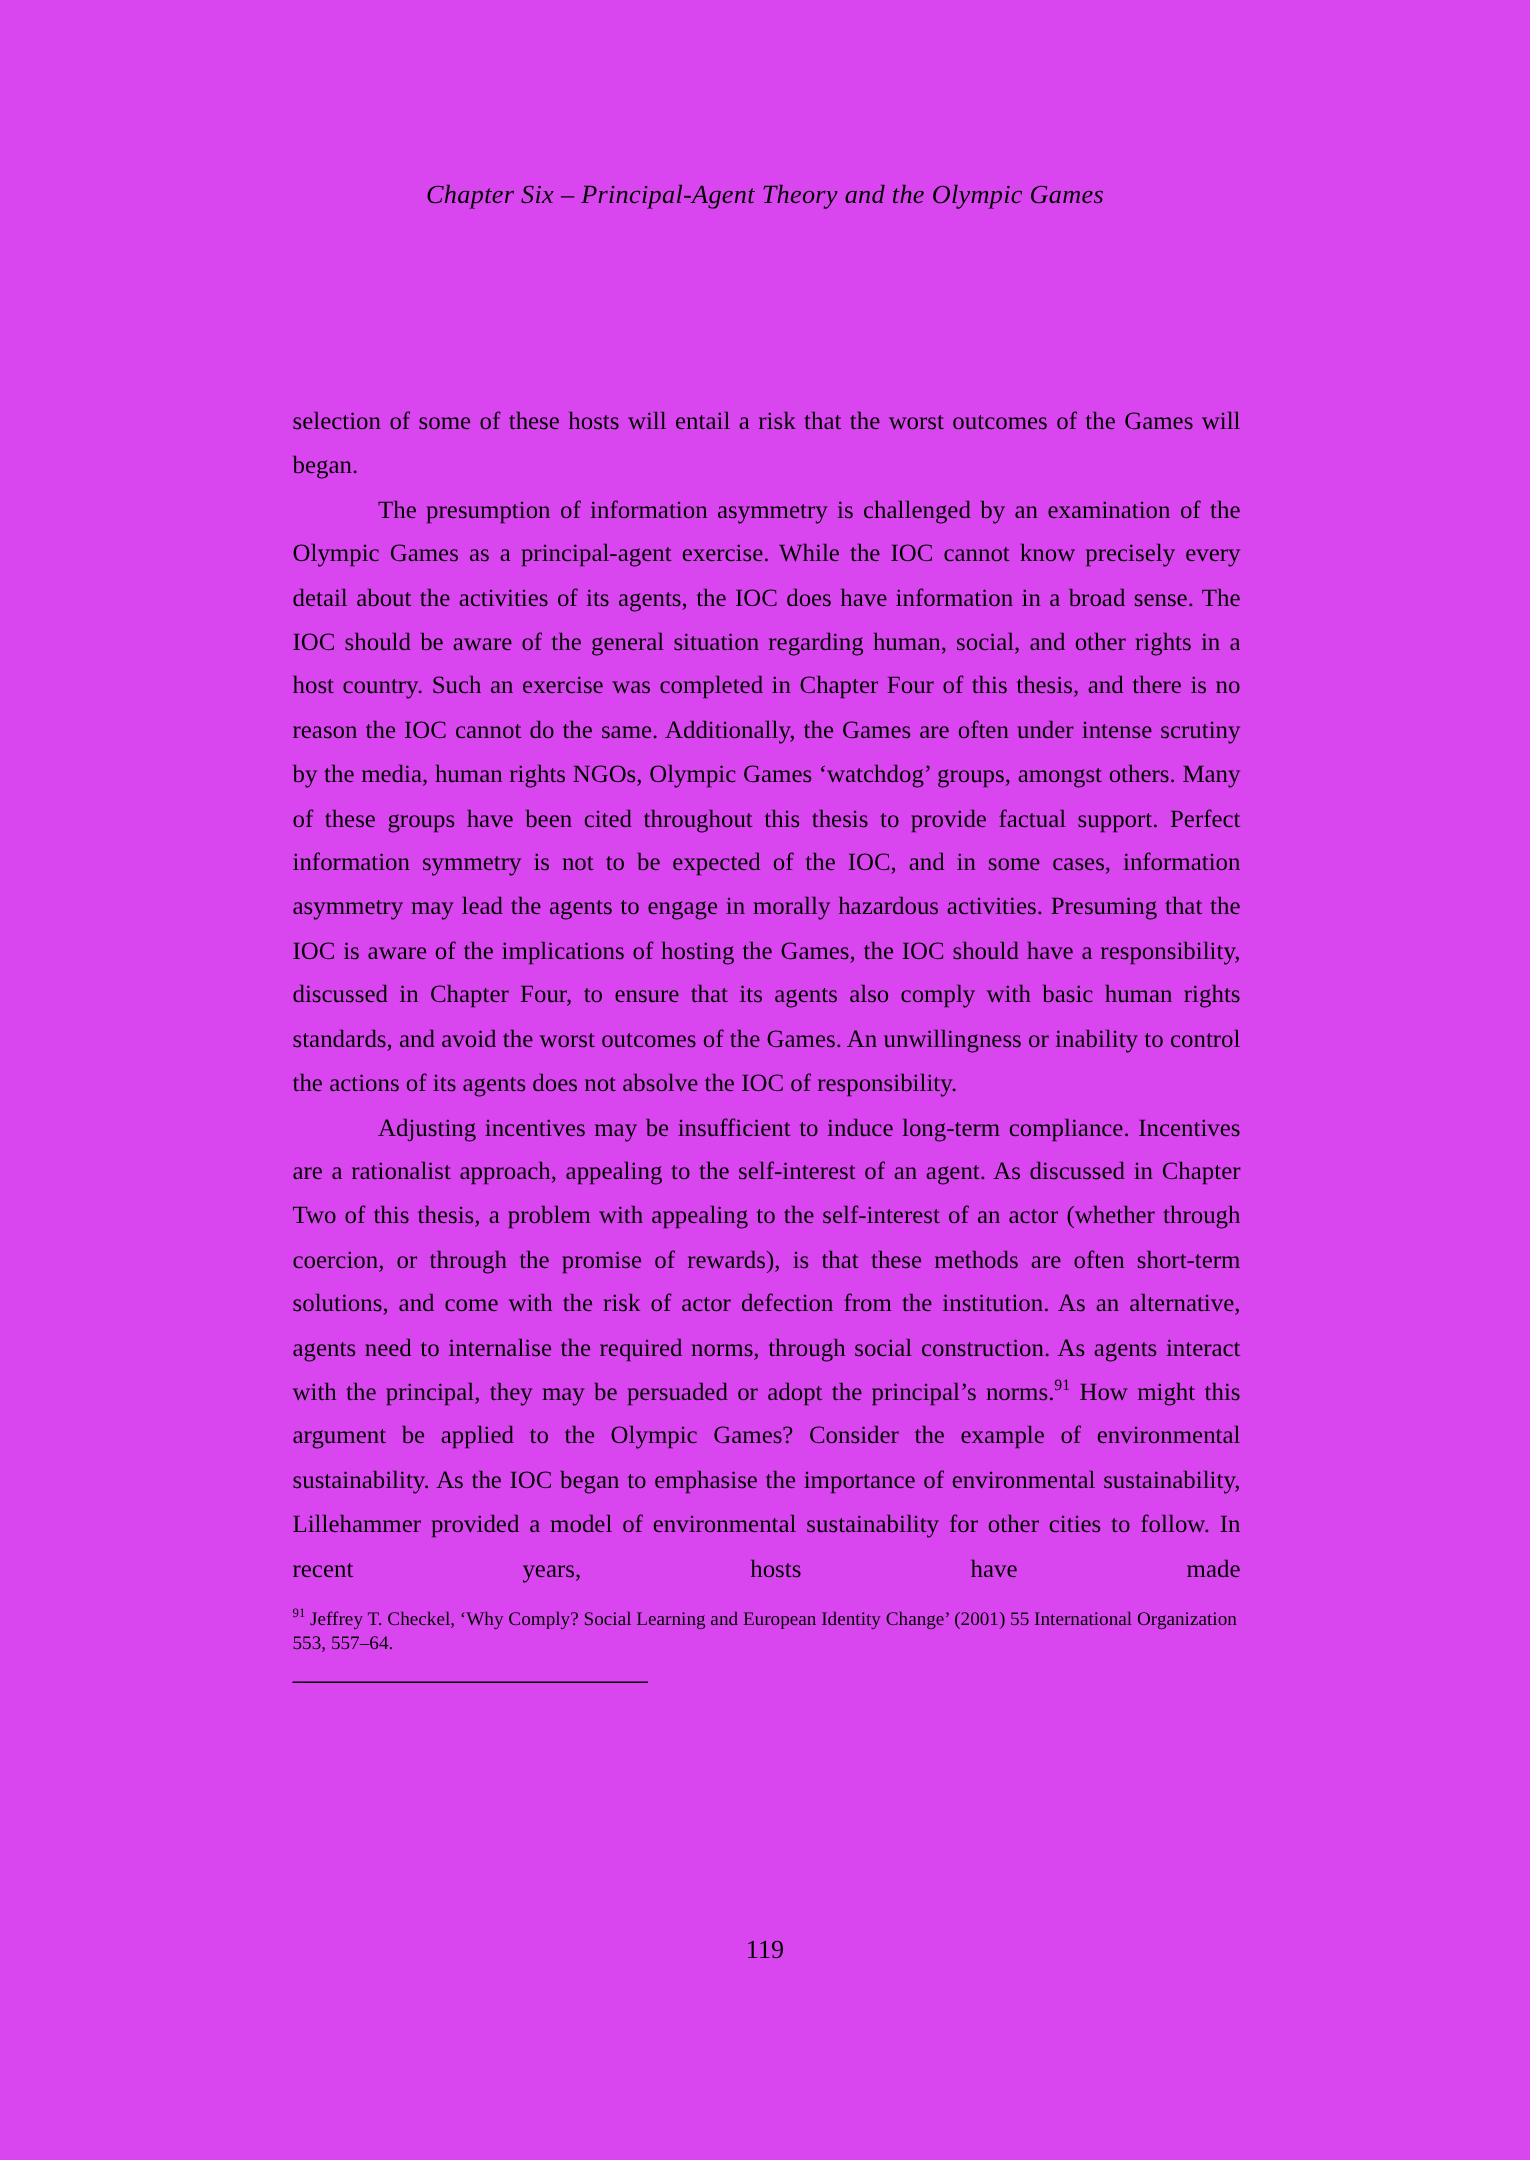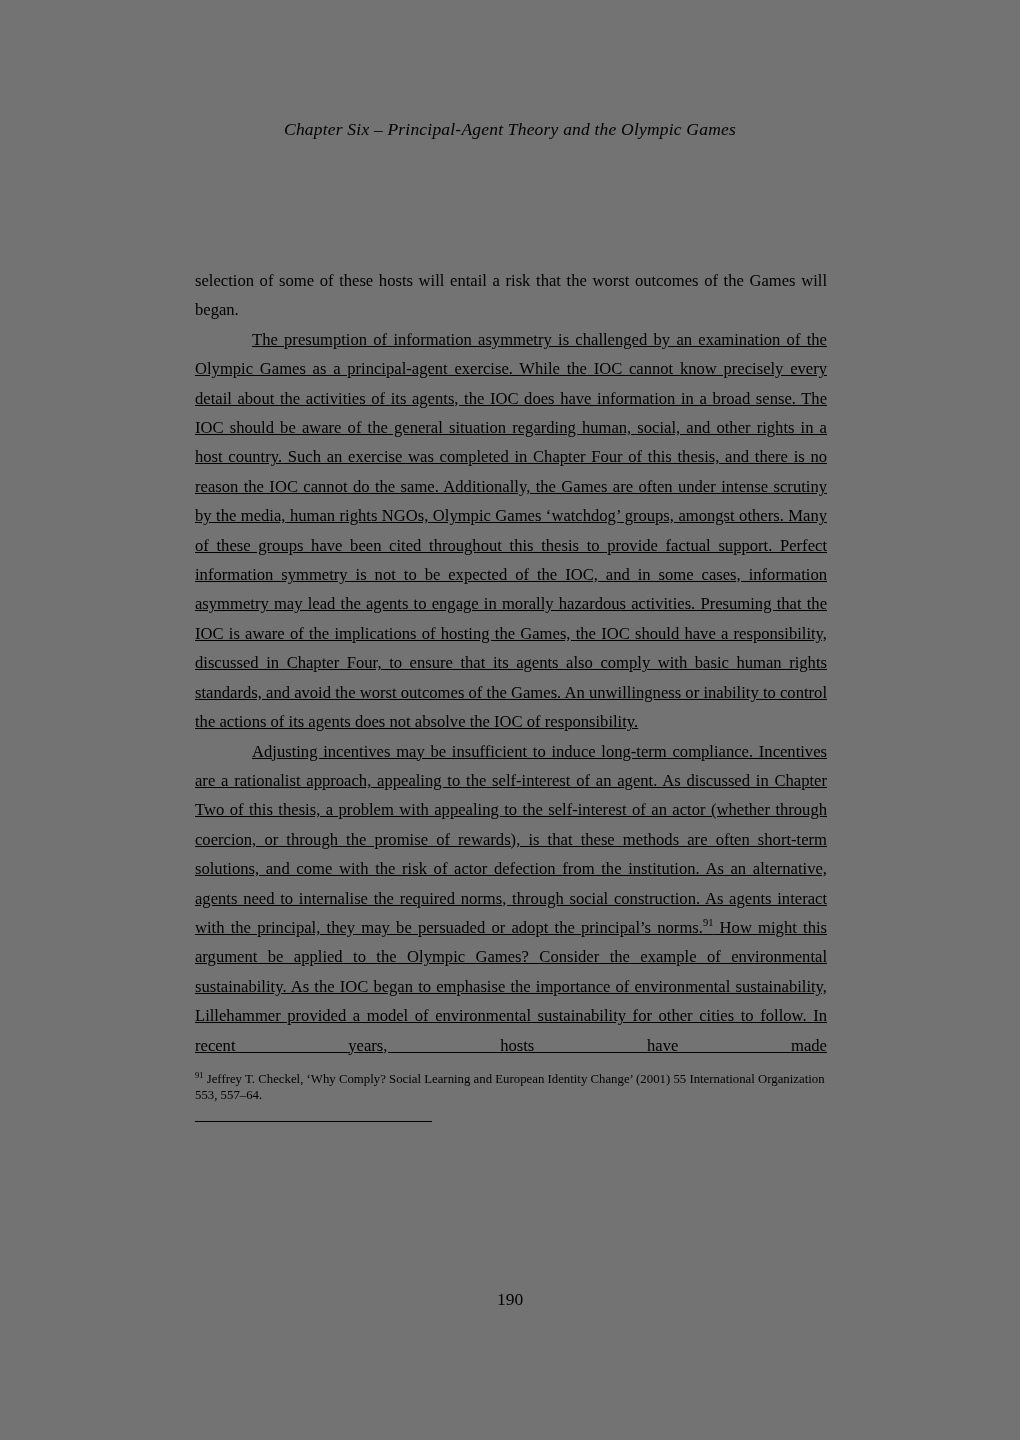--- a/index.html
+++ b/index.html
@@ -4,21 +4,21 @@
 <style>
   html, body {
     margin: 0;
     padding: 0;
     background: #ffffff;
   }
   .page {
     position: relative;
     width: 1020px;
     height: 1440px;
-    background: #737373;
+    background: #d946ef;
     color: #000000;
     font-family: "Liberation Serif", serif;
     overflow: hidden;
   }
   .running-header {
     position: absolute;
     top: 119px;
     left: 0;
     width: 100%;
     text-align: center;
@@ -34,21 +34,20 @@
     font-size: 16.6px;
     line-height: 29.4px;
     text-align: justify;
   }
   .content p {
     margin: 0;
     padding: 0;
   }
   .indent {
     text-indent: 57px;
-    text-decoration: underline;
   }
   .justify-last {
     text-align-last: justify;
   }
   sup.ref {
     font-size: 10.5px;
     line-height: 0;
     vertical-align: super;
   }
   .footnote-sep {
@@ -90,15 +89,15 @@
   <div class="content">
     <p class="para">selection of some of these hosts will entail a risk that the worst outcomes of the Games will began.</p>
     <p class="para indent">The presumption of information asymmetry is challenged by an examination of the Olympic Games as a principal-agent exercise. While the IOC cannot know precisely every detail about the activities of its agents, the IOC does have information in a broad sense. The IOC should be aware of the general situation regarding human, social, and other rights in a host country. Such an exercise was completed in Chapter Four of this thesis, and there is no reason the IOC cannot do the same. Additionally, the Games are often under intense scrutiny by the media, human rights NGOs, Olympic Games ‘watchdog’ groups, amongst others. Many of these groups have been cited throughout this thesis to provide factual support. Perfect information symmetry is not to be expected of the IOC, and in some cases, information asymmetry may lead the agents to engage in morally hazardous activities. Presuming that the IOC is aware of the implications of hosting the Games, the IOC should have a responsibility, discussed in Chapter Four, to ensure that its agents also comply with basic human rights standards, and avoid the worst outcomes of the Games. An unwillingness or inability to control the actions of its agents does not absolve the IOC of responsibility.</p>
     <p class="para indent justify-last"><span>Adjusting incentives may be insufficient to induce long-term compliance. Incentives are a rationalist approach, appealing to the self-interest of an agent. As discussed in Chapter Two of this thesis, a problem with appealing to the self-interest of an actor (whether through coercion, or through the promise of rewards), is that these methods are often short-term solutions, and come with the risk of actor defection from the institution. As an alternative, agents need to internalise the required norms, through social construction. As agents interact with the principal, they may be persuaded or adopt the principal’s norms.</span><sup class="ref">91</sup><span> How might this argument be applied to the Olympic Games? Consider the example of environmental sustainability. As the IOC began to emphasise the importance of environmental sustainability, Lillehammer provided a model of environmental sustainability for other cities to follow. In recent years, hosts have made</span></p>
   </div>
 
   <div class="footnote-sep"></div>
 
   <div class="footnote"><sup class="ref">91</sup> <span>Jeffrey T. Checkel, ‘Why Comply? Social Learning and European Identity Change’ (2001) 55 International Organization 553, 557–64.</span></div>
 
-  <div class="page-number">190</div>
+  <div class="page-number">119</div>
 
 </div>
 
 </body></html>

